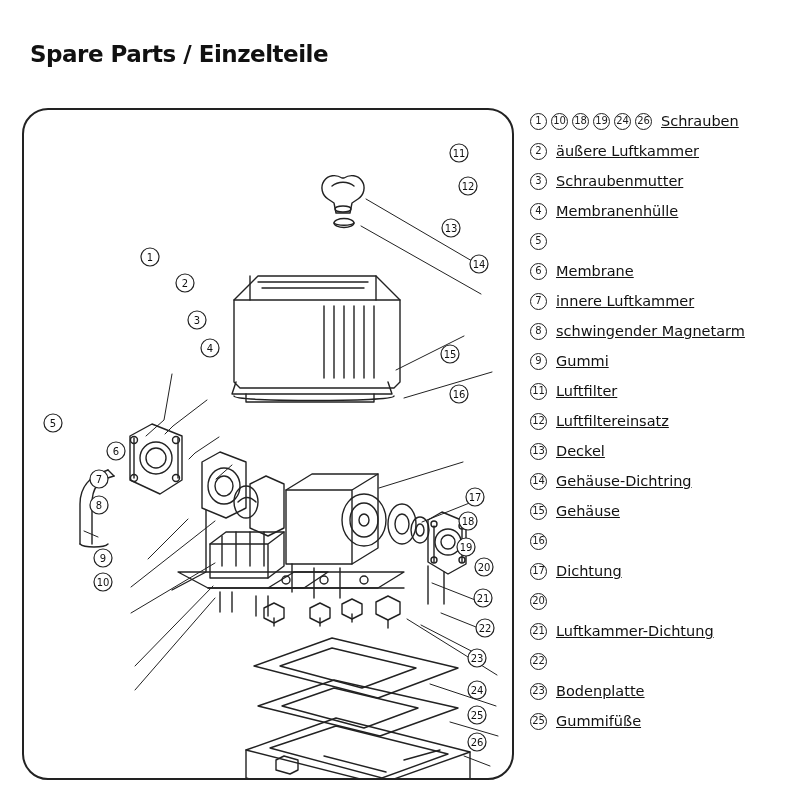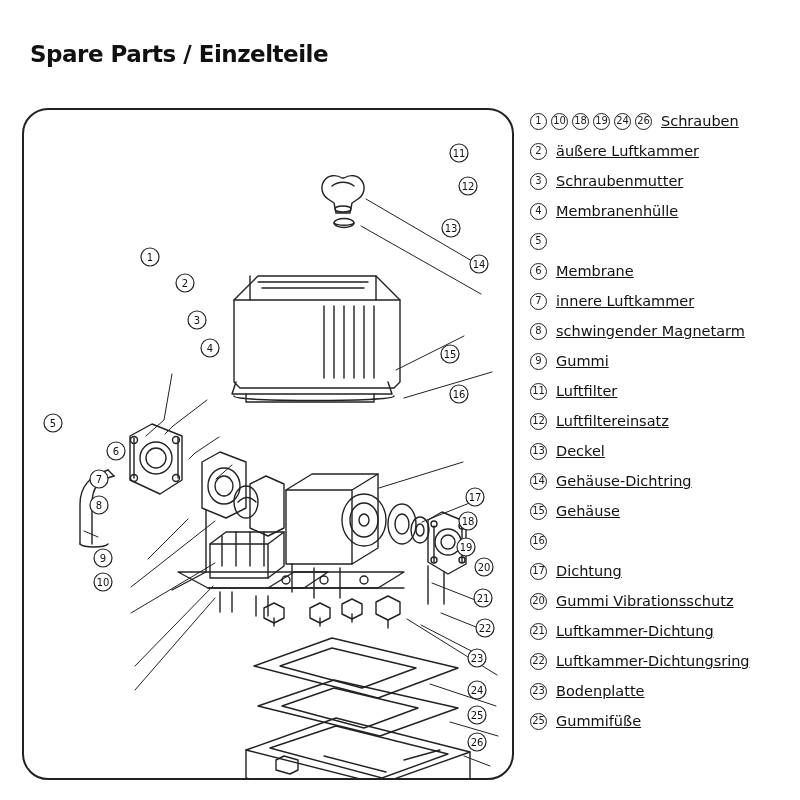--- a/index.html
+++ b/index.html
@@ -460,33 +460,31 @@
       <div class="legend-row">
         <span class="legend-nums">
           <span class="numcircle">17</span>
         </span>
         <span class="legend-label">Dichtung</span>
       </div>
       <div class="legend-row">
         <span class="legend-nums">
           <span class="numcircle">20</span>
         </span>
-        <span class="legend-label">Gummi Vibrationsschutz</span>
       </div>
       <div class="legend-row">
         <span class="legend-nums">
           <span class="numcircle">21</span>
         </span>
         <span class="legend-label">Luftkammer-Dichtung</span>
       </div>
       <div class="legend-row">
         <span class="legend-nums">
           <span class="numcircle">22</span>
         </span>
-        <span class="legend-label">Luftkammer-Dichtungsring</span>
       </div>
       <div class="legend-row">
         <span class="legend-nums">
           <span class="numcircle">23</span>
         </span>
         <span class="legend-label">Bodenplatte</span>
       </div>
       <div class="legend-row">
         <span class="legend-nums">
           <span class="numcircle">25</span>

